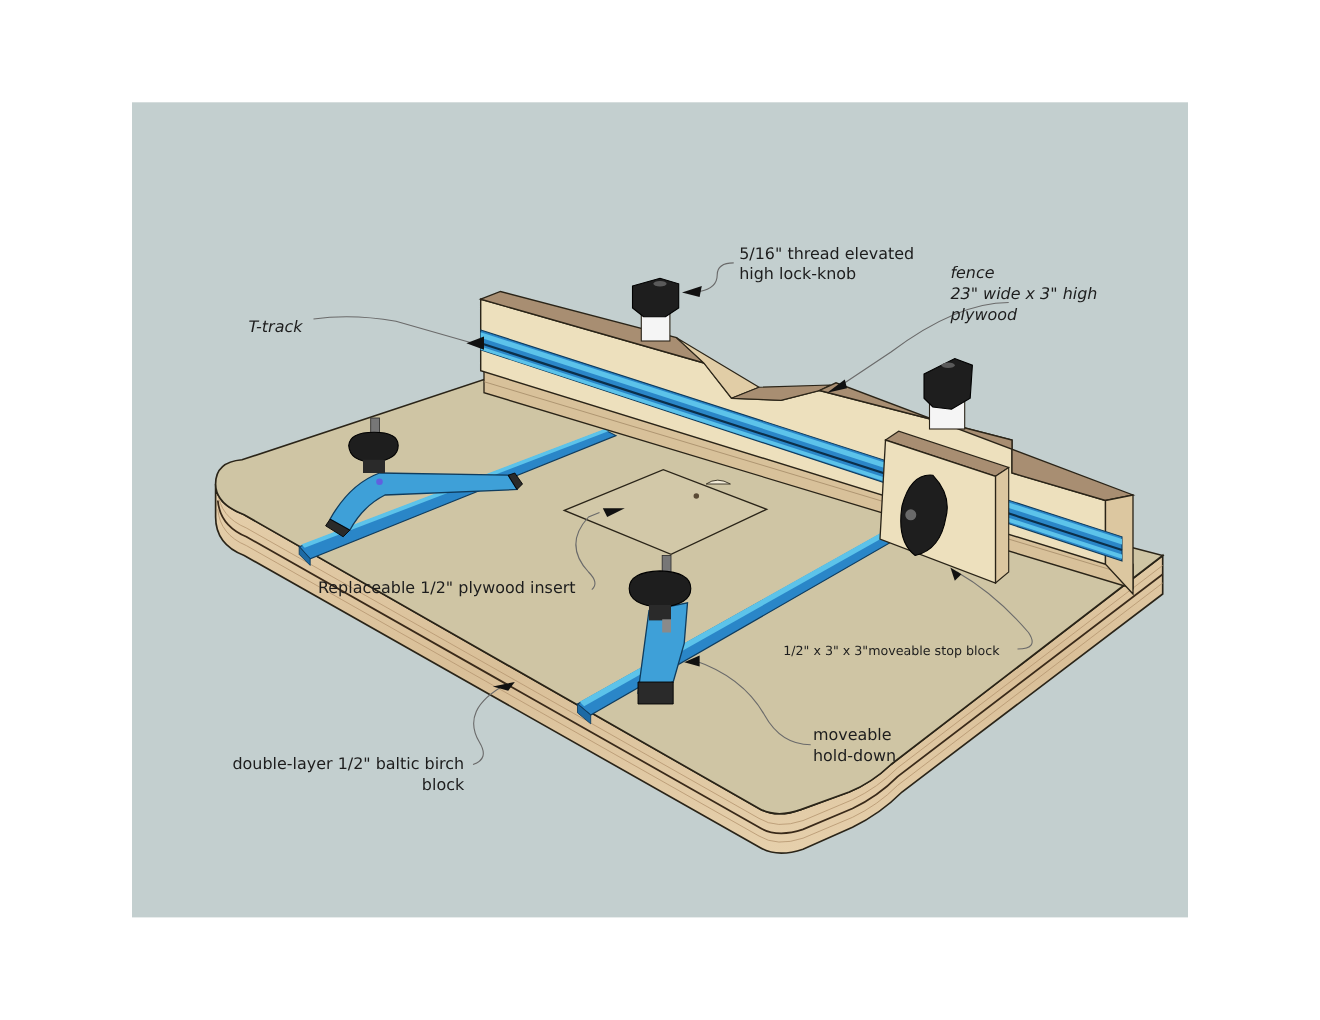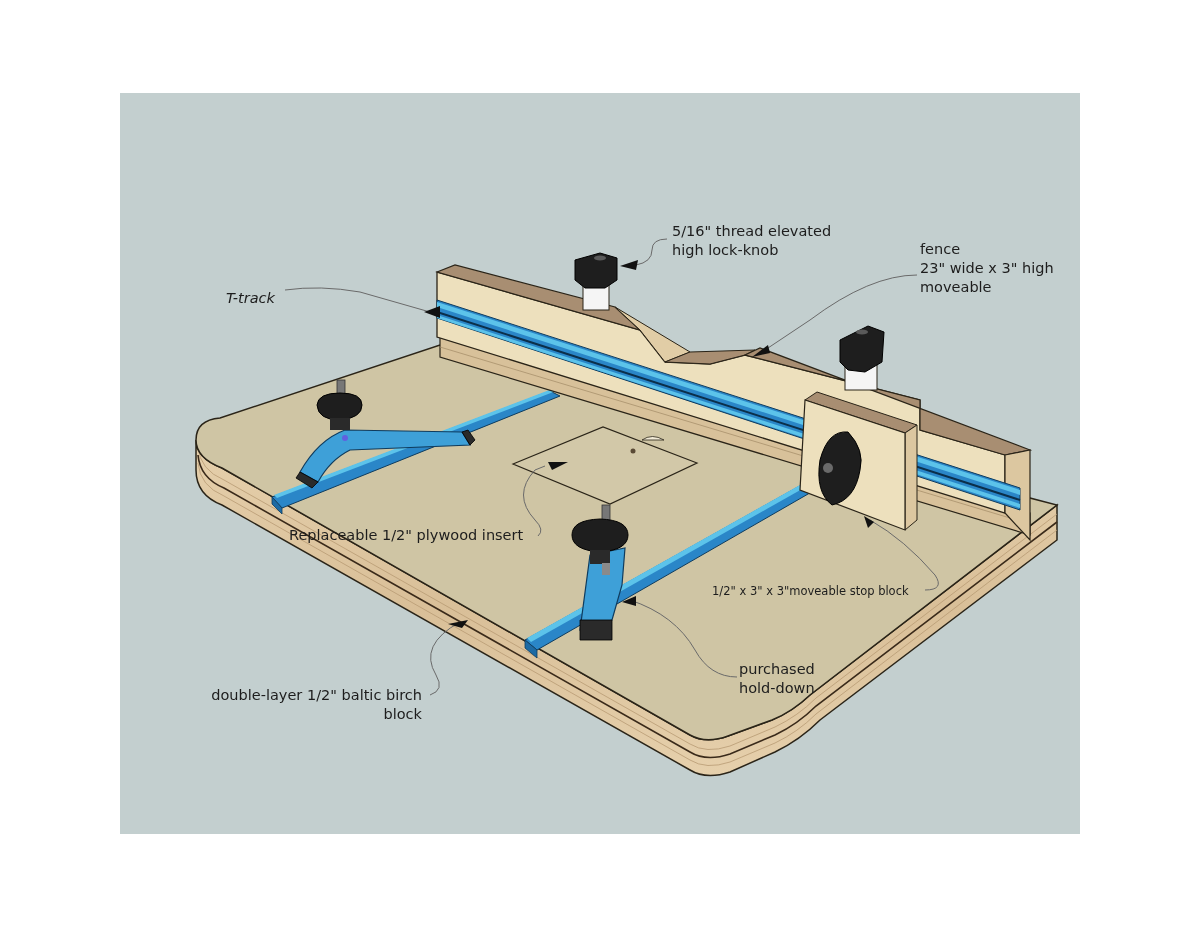--- a/index.html
+++ b/index.html
@@ -137,33 +137,33 @@
     <path d="M622,602 L636,596 L636,606 Z"></path>
     <path d="M448,624 L468,620 L462,628 Z"></path>
   </g>
 </svg>
 
 <div class="label" style="left:672px; top:222px;">
   <div>5/16" thread elevated</div>
   <div>high lock-knob</div>
 </div>
 
-<div class="label" style="left:920px; top:240px;">
+<div class="label" style="left:864px; top:240px;font-style:italic;">
   <div>fence</div>
   <div>23" wide x 3" high</div>
-  <div>moveable</div>
+  <div>plywood</div>
 </div>
 
 <div class="label" style="left:226px; top:289px;font-style:italic;">T-track</div>
 
 <div class="label" style="left:289px; top:526px;">Replaceable 1/2" plywood insert</div>
 
 <div class="label small" style="left:712px; top:584px;">1/2" x 3" x 3"moveable stop block</div>
 
 <div class="label" style="left:739px; top:660px;">
-  <div>purchased</div>
+  <div>moveable</div>
   <div>hold-down</div>
 </div>
 
 <div class="label right" style="left:198px; top:686px; width:224px;">
   <div>double-layer 1/2" baltic birch</div>
   <div>block</div>
 </div>
 
 </body></html>

